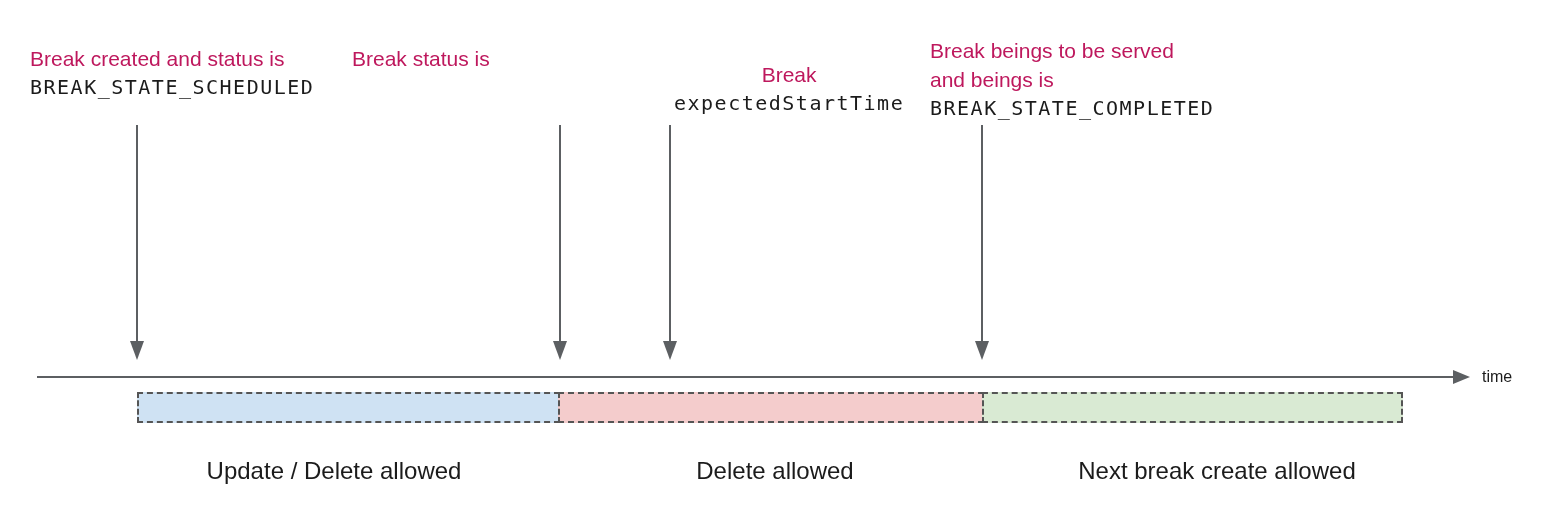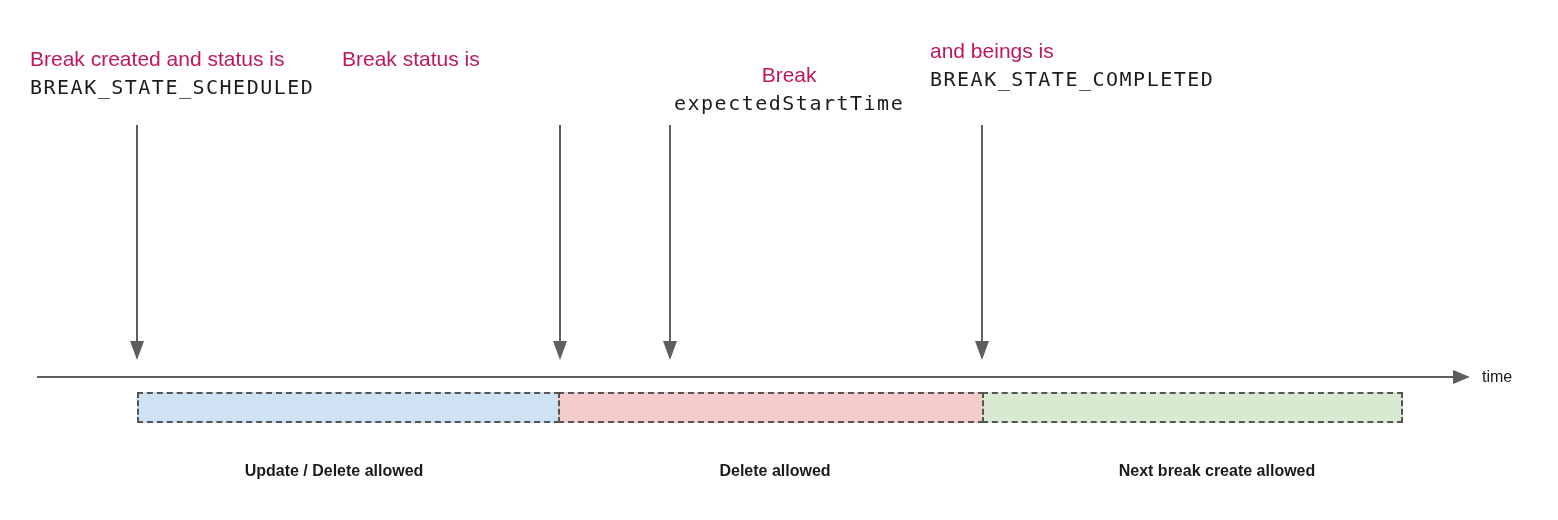--- a/index.html
+++ b/index.html
@@ -76,47 +76,47 @@
     height: 31px;
     box-sizing: border-box;
     border: 2px dashed #555555;
   }
 
   
   .seg-label {
     position: absolute;
     top: 458px;
     transform: translateX(-50%);
-    font-size: 16px;
+    font-size: 24px;
     line-height: 26px;
     white-space: nowrap;
     color: #1b1b1b;
-    font-weight: bold;
   }
 </style>
 </head>
 <body>
 
 <div class="canvas">
 
   <div class="ann" style="left:30px; top:44px;">
     <div class="ann-text">Break created and status is</div>
     <div class="ann-code">BREAK_STATE_SCHEDULED</div>
   </div>
 
-  <div class="ann" style="left:342px; top:44px;">
+  <div class="ann" style="left:352px; top:44px;">
     <div class="ann-text">Break status is</div>
   </div>
 
   <div class="ann" style="left:674px; top:60px;text-align:center;">
     <div class="ann-text">Break</div>
     <div class="ann-code">expectedStartTime</div>
   </div>
 
   <div class="ann" style="left:930px; top:36px;">
+    <div class="ann-text">Break beings to be served</div>
     <div class="ann-text">and beings is</div>
     <div class="ann-code">BREAK_STATE_COMPLETED</div>
   </div>
 
   <div class="v-arrow" style="left:130px;">
     <div class="v-shaft"></div>
     <div class="v-head"></div>
   </div>
   <div class="v-arrow" style="left:553px;">
     <div class="v-shaft"></div>

